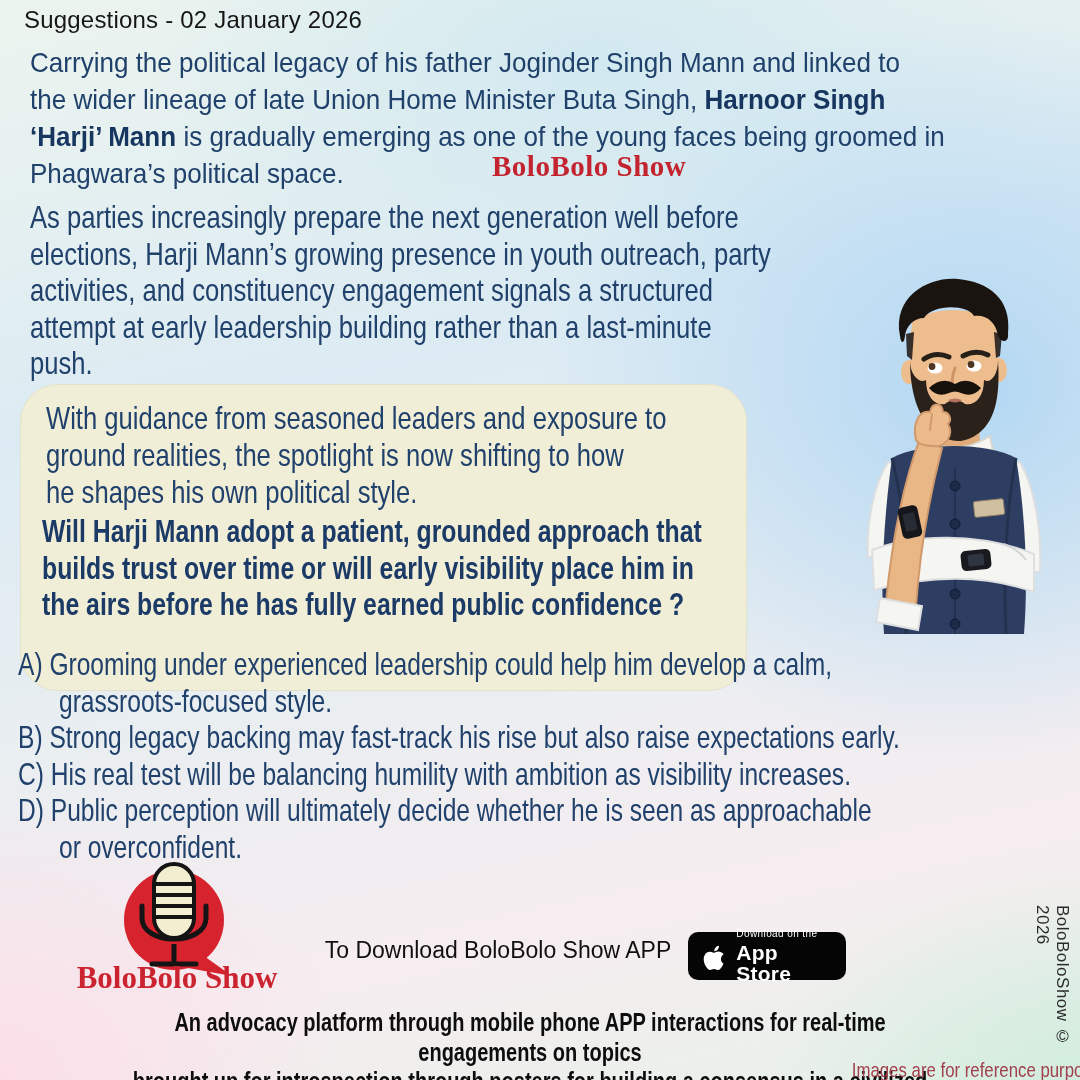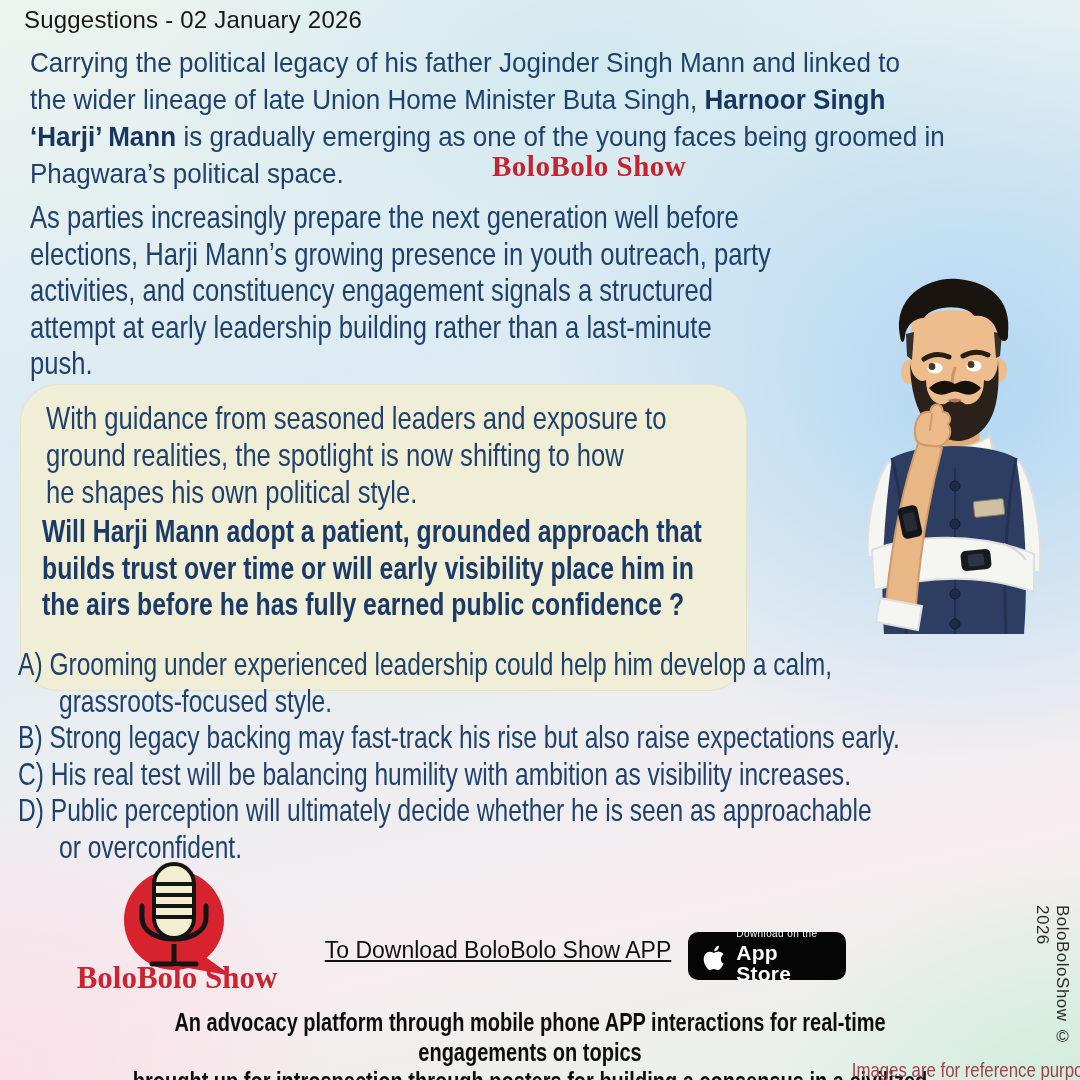--- a/index.html
+++ b/index.html
@@ -31,21 +31,21 @@
   .hq{left:22px;top:130px;width:880px;font-size:31px;line-height:36.5px;font-weight:700;
       color:#1b3a66;transform:scaleX(.80);transform-origin:0 0;}
   .opts{left:18px;top:646px;width:1330px;font-size:31.5px;line-height:36.6px;
       transform:scaleX(.78);transform-origin:0 0;}
   .opts .opt{margin:0;}
   .manwrap{left:828px;top:272px;width:252px;height:362px;}
   .logowrap{left:92px;top:858px;width:170px;height:118px;}
   .logolabel{left:62px;top:960px;width:230px;text-align:center;
       font-family:"Liberation Serif",serif;font-weight:700;font-size:31px;color:#cb2430;}
   .dl{left:317px;top:934px;width:362px;text-align:center;font-size:23px;
-      line-height:32px;color:#101010;text-decoration:underline;}
+      line-height:32px;color:#101010;}
   .badge{display:flex;align-items:center;background:#050505;border-radius:10px;
       color:#fff;gap:10px;padding:0 14px;box-sizing:border-box;}
   .badge.as{left:688px;top:932px;width:158px;height:48px;}
   .badge.gp{left:858px;top:932px;width:163px;height:48px;}
   .badge-text{display:flex;flex-direction:column;justify-content:center;line-height:1;}
   .badge-small{font-size:10px;letter-spacing:.4px;margin-bottom:3px;}
   .gp .badge-small{font-size:9px;letter-spacing:1.2px;}
   .badge-big{font-size:21px;font-weight:700;letter-spacing:.2px;}
   .tagline{left:20px;top:1008px;width:1020px;text-align:center;font-weight:700;
       font-size:25px;line-height:29.5px;color:#0d0d0d;transform:scaleX(.80);

